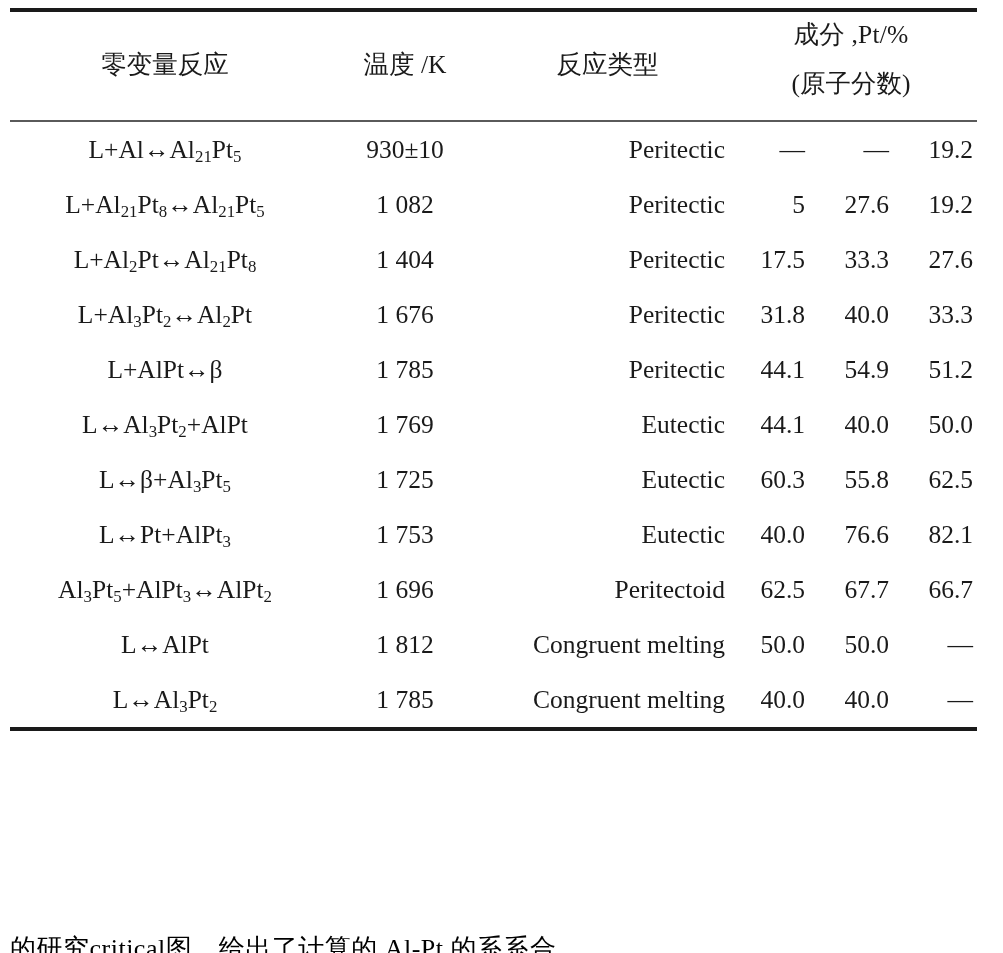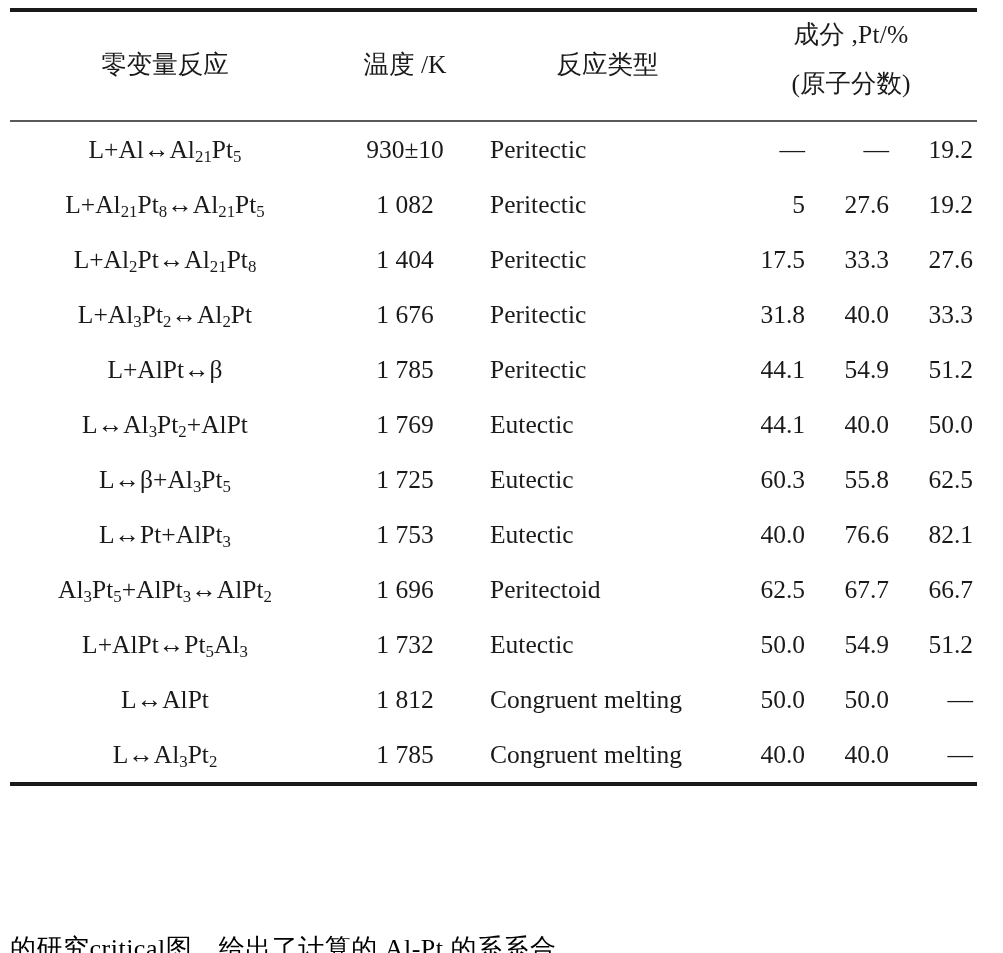--- a/index.html
+++ b/index.html
@@ -79,21 +79,21 @@
   tbody td {
     padding: 0;
     height: 55px;
     line-height: 55px;
     font-size: 25.5px;
     white-space: nowrap;
   }
 
   td.c-reaction { text-align: center; }
   td.c-temp     { text-align: center; }
-  td.c-type     { text-align: left; }
+  td.c-type     { text-align: right; }
   td.c-num      { text-align: right; padding-right: 4px; }
 
   sub {
     font-size: 0.66em;
     vertical-align: -0.24em;
     line-height: 0;
   }
 
   
   col.w-reaction { width: 310px; }
@@ -227,28 +227,20 @@
           </tr>
           <tr>
             <td class="c-reaction">Al<sub>3</sub>Pt<sub>5</sub>+AlPt<sub>3</sub>↔AlPt<sub>2</sub></td>
             <td class="c-temp">1 696</td>
             <td class="c-type">Peritectoid</td>
             <td class="c-num">62.5</td>
             <td class="c-num">67.7</td>
             <td class="c-num">66.7</td>
           </tr>
           <tr>
-            <td class="c-reaction">L+AlPt↔Pt<sub>5</sub>Al<sub>3</sub></td>
-            <td class="c-temp">1 732</td>
-            <td class="c-type">Eutectic</td>
-            <td class="c-num">50.0</td>
-            <td class="c-num">54.9</td>
-            <td class="c-num">51.2</td>
-          </tr>
-          <tr>
             <td class="c-reaction">L↔AlPt</td>
             <td class="c-temp">1 812</td>
             <td class="c-type">Congruent melting</td>
             <td class="c-num">50.0</td>
             <td class="c-num">50.0</td>
             <td class="c-num">—</td>
           </tr>
           <tr>
             <td class="c-reaction">L↔Al<sub>3</sub>Pt<sub>2</sub></td>
             <td class="c-temp">1 785</td>

